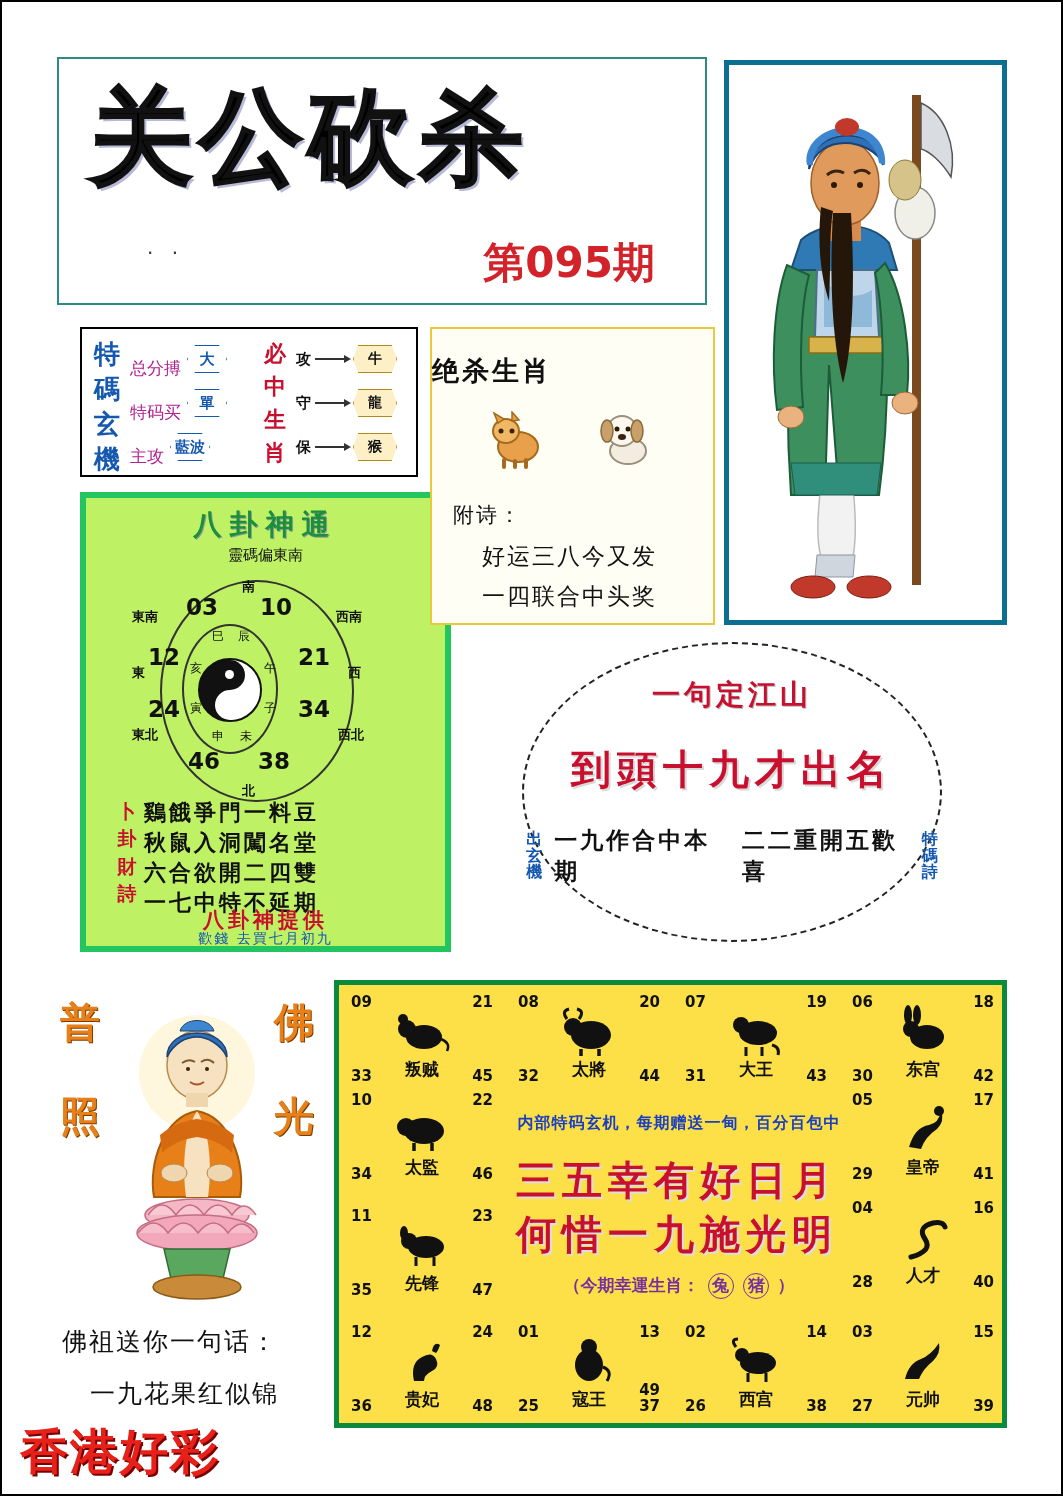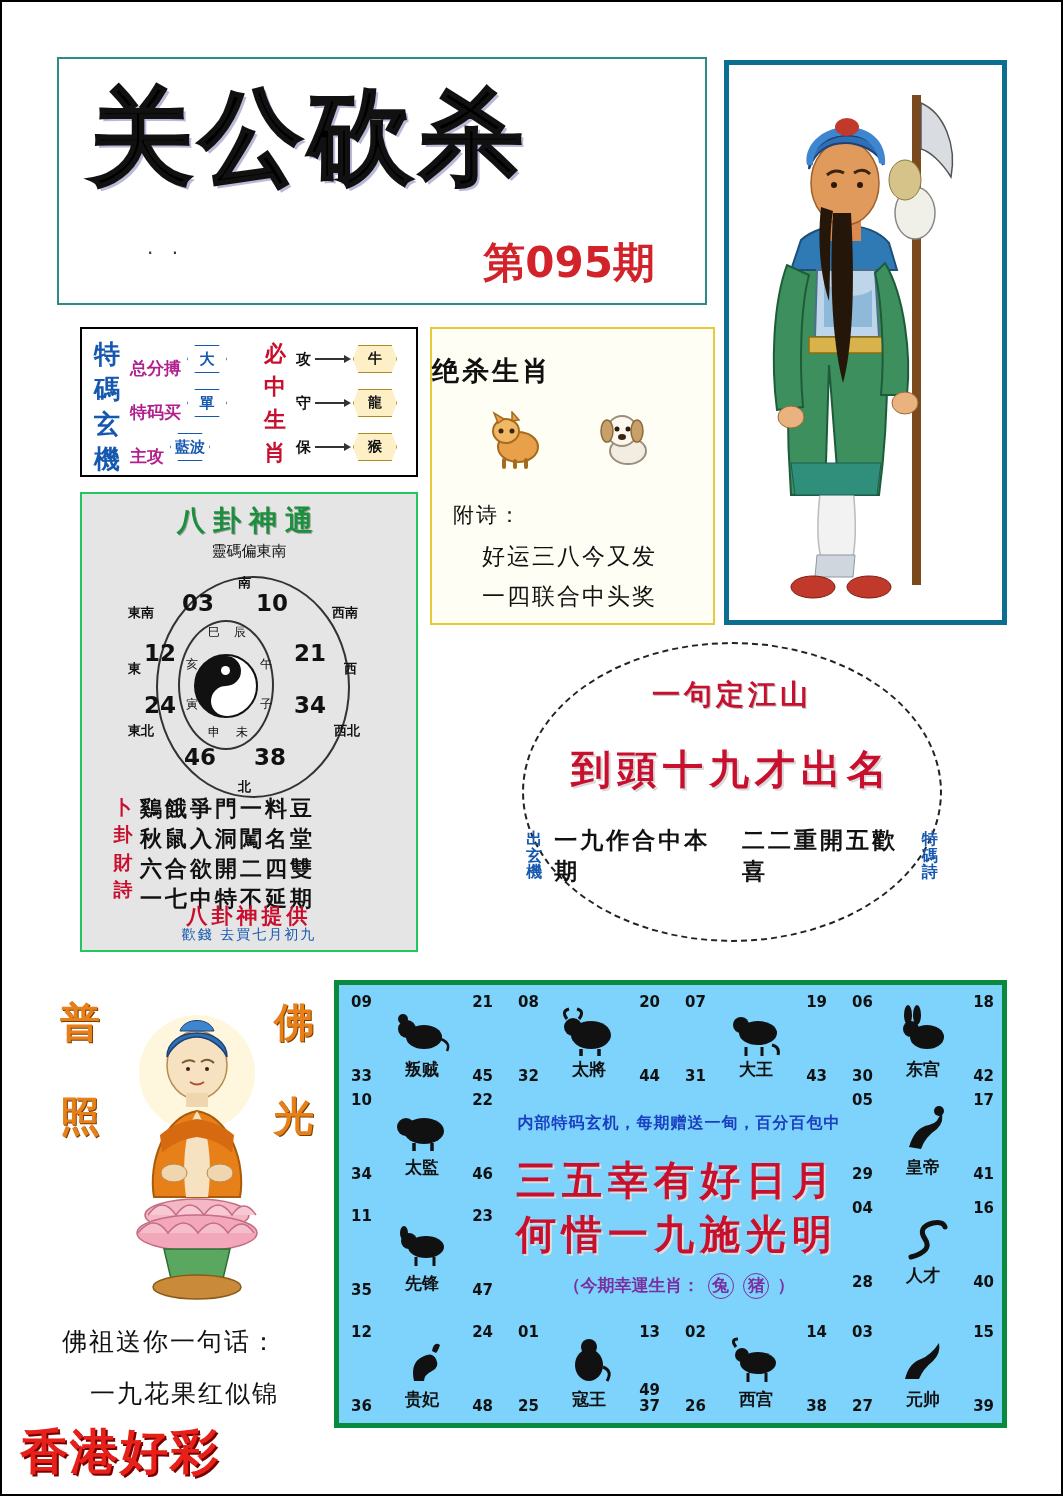--- a/index.html
+++ b/index.html
@@ -47,21 +47,21 @@
     border:2px solid #000;background:#fff;box-sizing:border-box;
   }
   .tm-vert{
     position:absolute;left:6px;top:8px;width:38px;height:132px;
     font-size:26px;font-weight:bold;color:#1558b0;
     display:flex;flex-direction:column;align-items:center;justify-content:space-around;
   }
   .tm-rows{position:absolute;left:48px;top:8px;width:120px;height:132px;
     display:flex;flex-direction:column;justify-content:space-around;}
   .tm-row{display:flex;align-items:center;gap:6px;}
-  .tm-label{font-size:17px;color:#b0208f;font-weight:bold;white-space:nowrap;margin-top:18px;}
+  .tm-label{font-size:17px;color:#b0208f;font-weight:normal;white-space:nowrap;margin-top:18px;}
   .hexchip{
     width:38px;height:26px;display:flex;align-items:center;justify-content:center;
     font-size:15px;font-weight:bold;color:#1558b0;
     background:#fff;border:1.5px solid #1558b0;
     clip-path:polygon(20% 0,80% 0,100% 50%,80% 100%,20% 100%,0 50%);
   }
   .tm-vert2{
     position:absolute;left:176px;top:8px;width:34px;height:132px;
     font-size:22px;font-weight:bold;color:#c8102e;
     display:flex;flex-direction:column;align-items:center;justify-content:space-around;
@@ -72,22 +72,22 @@
   .ar-label{font-size:15px;color:#111;font-weight:bold;}
   .ar-line{flex:0 0 34px;height:2px;background:#333;position:relative;}
   .ar-line:after{content:"";position:absolute;right:-2px;top:-3px;border-left:7px solid #333;border-top:4px solid transparent;border-bottom:4px solid transparent;}
   .star{
     width:42px;height:26px;display:flex;align-items:center;justify-content:center;
     font-size:14px;font-weight:bold;color:#111;background:#fdf0c7;border:1.5px solid #b08a20;
     clip-path:polygon(12% 0,88% 0,100% 50%,88% 100%,12% 100%,0 50%);
   }
   
   .bagua-panel{
-    position:absolute;left:78px;top:490px;width:338px;height:460px;
-    border:2px solid #22c55e;background:#e5e5e5;box-sizing:border-box;
+    position:absolute;left:78px;top:490px;width:371px;height:460px;
+    border:6px solid #22c55e;background:#bef264;box-sizing:border-box;
   }
   .bagua-title{
     text-align:center;margin-top:8px;font-size:28px;font-weight:bold;color:#1a8f3c;
     letter-spacing:8px;text-shadow:1px 1px 0 #999;
   }
   .bagua-sub{text-align:center;font-size:15px;color:#111;margin-top:2px;}
   .compass{
     position:absolute;left:46px;top:78px;width:246px;height:226px;
   }
   .cwrap{position:absolute;left:28px;top:4px;width:190px;height:218px;border:2px solid #333;border-radius:50%;}
@@ -157,21 +157,21 @@
   .pu{position:absolute;left:10px;top:18px;font-size:40px;font-weight:bold;color:#e8801a;text-shadow:1px 1px 0 #7a3d00;}
   .zhao{position:absolute;left:10px;top:112px;font-size:40px;font-weight:bold;color:#e8801a;text-shadow:1px 1px 0 #7a3d00;}
   .fo{position:absolute;right:18px;top:18px;font-size:40px;font-weight:bold;color:#e8801a;text-shadow:1px 1px 0 #7a3d00;}
   .guang{position:absolute;right:18px;top:112px;font-size:40px;font-weight:bold;color:#e8801a;text-shadow:1px 1px 0 #7a3d00;}
   .buddha-img{position:absolute;left:52px;top:10px;width:190px;height:320px;}
   .b-line1{position:absolute;left:12px;top:348px;font-size:25px;color:#111;letter-spacing:2px;}
   .b-line2{position:absolute;left:40px;top:400px;font-size:25px;color:#111;letter-spacing:2px;}
   
   .grid-box{
     position:absolute;left:332px;top:978px;width:673px;height:448px;
-    border:5px solid #0a8a3c;background:#7dd3fc;box-sizing:border-box;
+    border:5px solid #0a8a3c;background:#fde047;box-sizing:border-box;
   }
   .cell{position:absolute;width:150px;height:96px;}
   .cell .n-tl,.cell .n-tr,.cell .n-bl,.cell .n-br{
     position:absolute;font-size:15px;color:#111;font-weight:bold;
   }
   .cell .n-tl{left:4px;top:2px;}
   .cell .n-tr{right:4px;top:2px;}
   .cell .n-bl{left:4px;bottom:2px;}
   .cell .n-br{right:4px;bottom:2px;}
   .cell .lbl{position:absolute;left:0;right:0;bottom:6px;text-align:center;font-size:17px;font-weight:bold;color:#111;}

